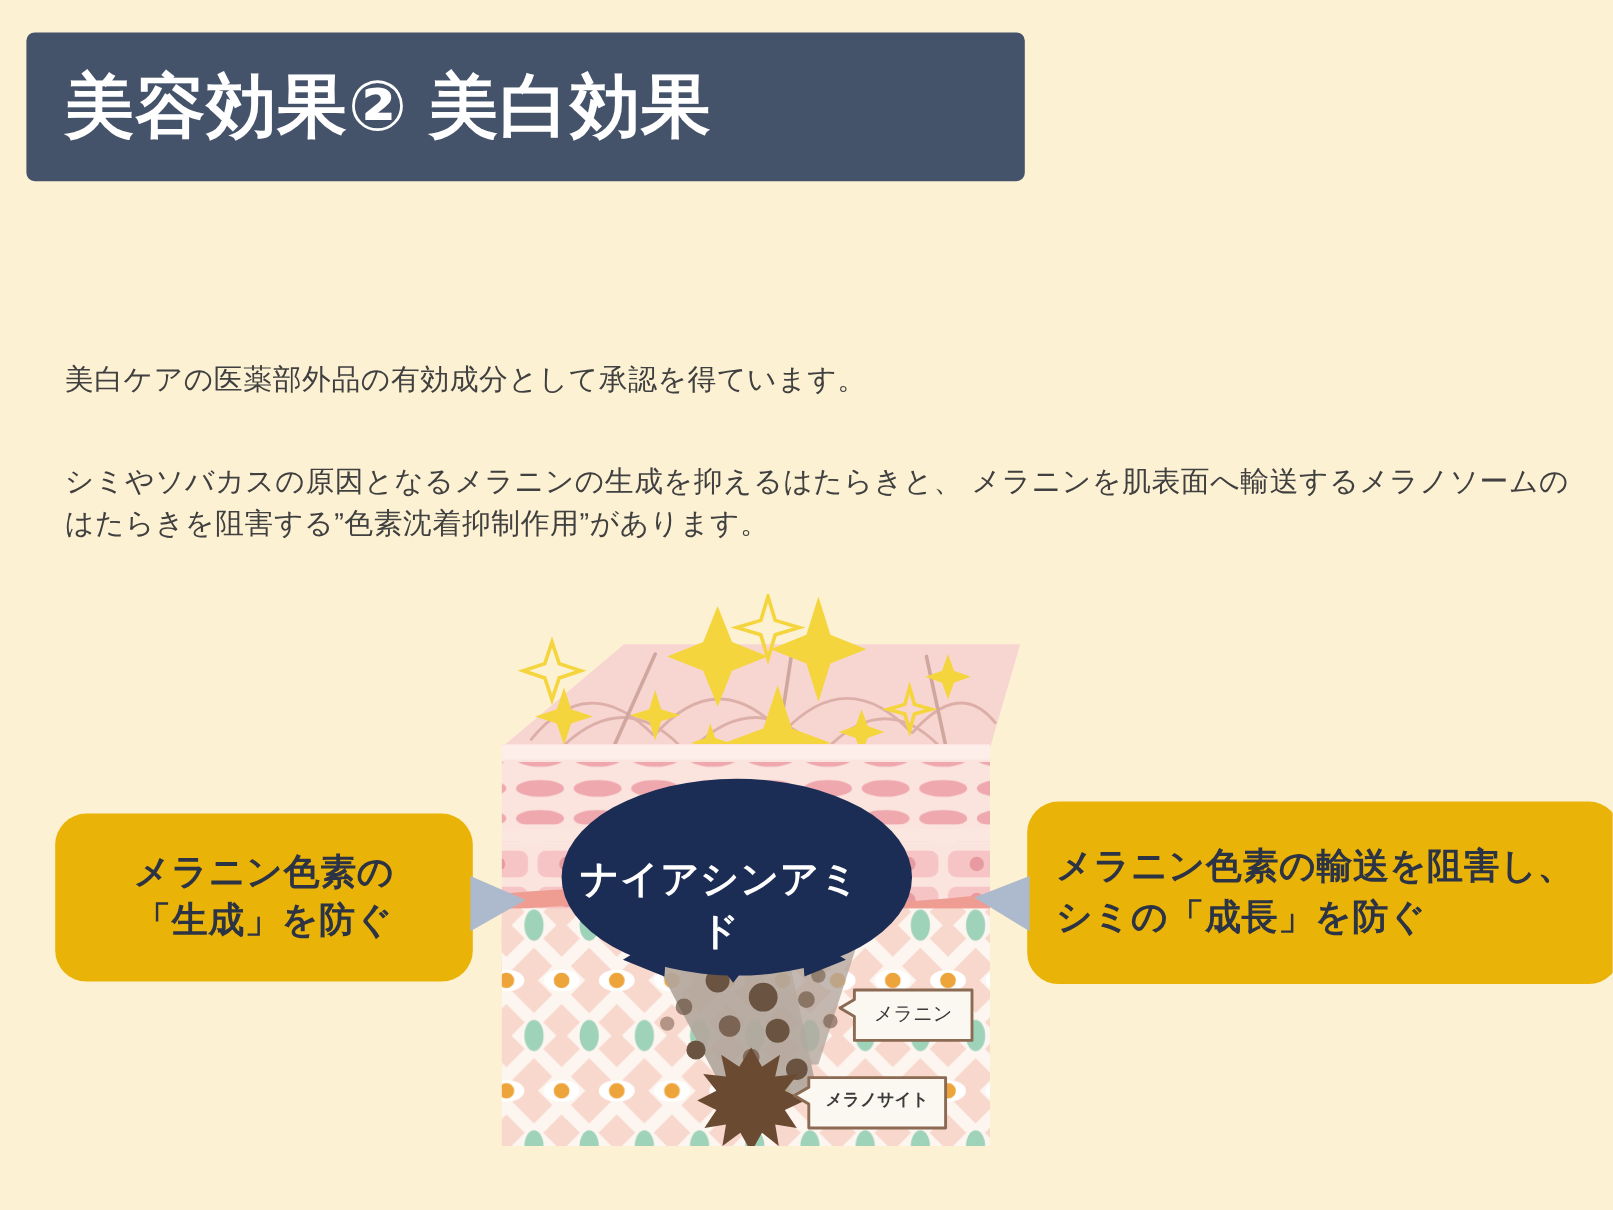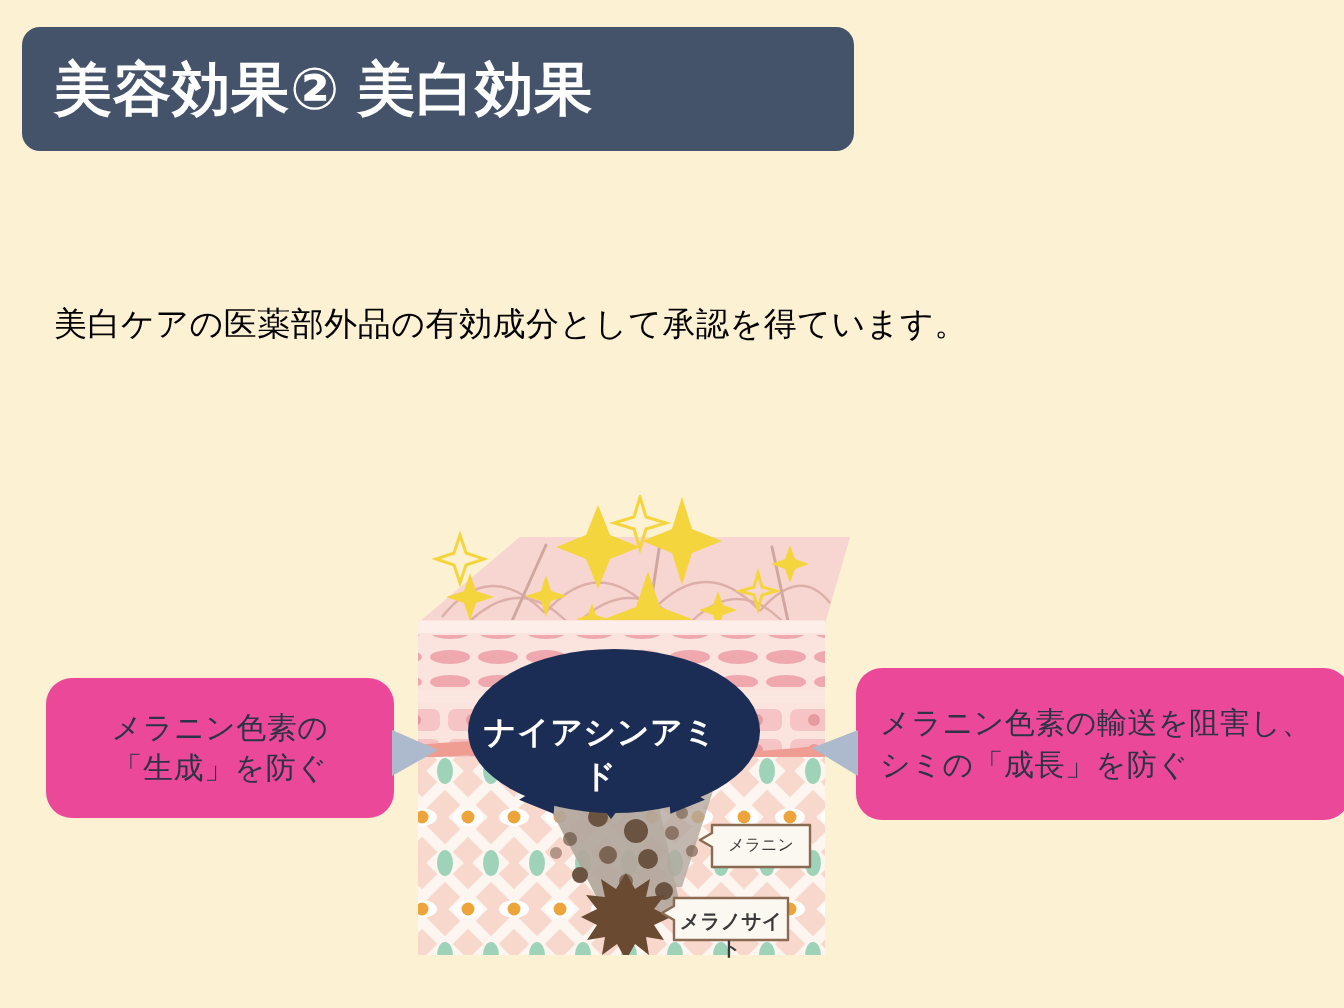--- a/index.html
+++ b/index.html
@@ -23,21 +23,21 @@
   }
 
   
   #title-banner {
     position: absolute;
     left: 22px;
     top: 27px;
     width: 832px;
     height: 124px;
     background: #44526a;
-    border-radius: 18px;
+    border-radius: 7px;
     display: flex;
     align-items: center;
   }
   #title-text {
     color: #ffffff;
     font-size: 58px;
     font-weight: bold;
     letter-spacing: 1px;
     margin-left: 32px;
     white-space: nowrap;
@@ -52,45 +52,45 @@
     font-size: 41px;
     font-weight: bold;
     color: #27324a;
     letter-spacing: 0.5px;
     white-space: nowrap;
   }
 
   
   .para {
     position: absolute;
-    color: #000000;
-    font-size: 33px;
+    color: #404040;
+    font-size: 24px;
     line-height: 1.45;
     letter-spacing: 0.5px;
   }
   #para-1 { left: 54px; top: 300px; width: 1240px; }
   #para-2 { left: 54px; top: 385px; width: 1258px; }
 
   
   #skin-diagram {
     position: absolute;
     left: 330px;
     top: 495px;
     width: 560px;
     height: 480px;
   }
   #skin-svg { display: block; }
 
   
   .bubble {
     position: absolute;
-    background: #ec4899;
+    background: #eab308;
     border-radius: 26px;
     color: #2b3344;
-    font-weight: normal;
+    font-weight: bold;
     display: flex;
     flex-direction: column;
     justify-content: center;
     letter-spacing: 0.5px;
   }
   .bubble-line { white-space: nowrap; }
 
   #bubble-left {
     left: 46px;
     top: 678px;
@@ -135,20 +135,21 @@
 <body>
 
 <div id="slide">
 
   <div id="title-banner">
     <div id="title-text">美容効果② 美白効果</div>
   </div>
 
 
   <div class="para" id="para-1">美白ケアの医薬部外品の有効成分として承認を得ています。</div>
+  <div class="para" id="para-2">シミやソバカスの原因となるメラニンの生成を抑えるはたらきと、 メラニンを肌表面へ輸送するメラノソームのはたらきを阻害する”色素沈着抑制作用”があります。</div>
 
   <div id="skin-diagram">
     <svg id="skin-svg" width="560" height="480" viewBox="0 0 560 480" xmlns="http://www.w3.org/2000/svg">
       <defs>
 
         <pattern id="corneumPat" x="0" y="0" width="48" height="25" patternUnits="userSpaceOnUse">
           <ellipse cx="24" cy="12" rx="20" ry="7" fill="#eea8ae"></ellipse>
         </pattern>
 
         <pattern id="spinousPat" x="0" y="0" width="57" height="30" patternUnits="userSpaceOnUse">
@@ -276,21 +277,21 @@
       </g>
 
       <g>
         <path d="M332 418 L344 411 L344 403 L458 403 L458 445 L344 445 L344 425 Z" fill="#fbf8f2" stroke="#8a6a52" stroke-width="2.4" stroke-linejoin="round"></path>
       </g>
     </svg>
 
     <div style="position:absolute;left:0;top:0;width:560px;height:480px;pointer-events:none;">
       <div style="position:absolute;left:138px;top:216px;width:264px;text-align:center;color:#ffffff;font-size:32px;font-weight:bold;letter-spacing:0.5px;">ナイアシンアミド</div>
       <div style="position:absolute;left:382px;top:340px;width:98px;text-align:center;color:#3a3a3a;font-size:16px;font-weight:normal;">メラニン</div>
-      <div style="position:absolute;left:344px;top:413px;width:114px;text-align:center;color:#3a3a3a;font-size:20px;font-weight:bold;">メラノサイト</div>
+      <div style="position:absolute;left:344px;top:413px;width:114px;text-align:center;color:#3a3a3a;font-size:14px;font-weight:bold;">メラノサイト</div>
     </div>
   </div>
 
   <div class="bubble" id="bubble-left">
     <div class="bubble-line">メラニン色素の</div>
     <div class="bubble-line">「生成」を防ぐ</div>
     <div class="tail"></div>
   </div>
 
   <div class="bubble" id="bubble-right">

